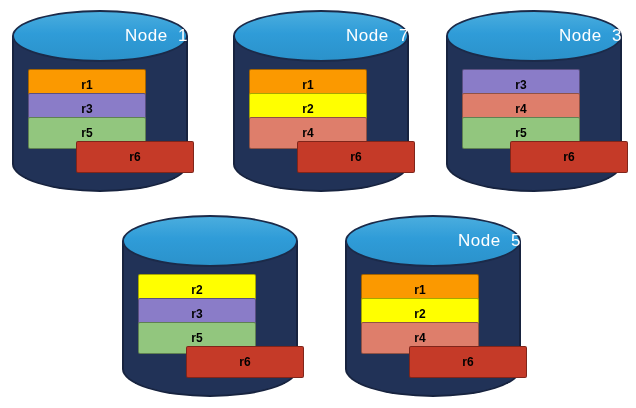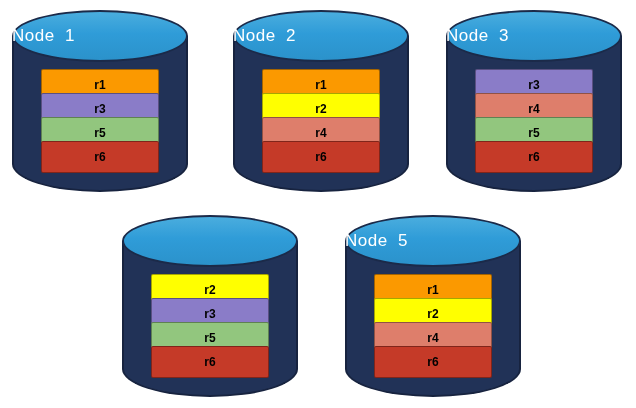--- a/index.html
+++ b/index.html
@@ -49,67 +49,67 @@
     border-radius: 50%;
     background: linear-gradient(180deg, #4aadde 0%, #2f9cd8 45%, #2b92cb 100%);
     border: 2px solid #1b2a49;
   }
 
   .node-label {
     position: absolute;
     top: 16px;
     left: 0;
     width: 100%;
-    text-align: left;
+    text-align: right;
     color: #ffffff;
     font-size: 17px;
     line-height: 20px;
     letter-spacing: 0.5px;
     white-space: pre; 
   }
 
   .bar {
     position: absolute;
-    left: 29px;
+    left: 16px;
     width: 118px;
     height: 32px;
     border-radius: 2px;
     border: 1px solid rgba(0,0,0,0.35);
     display: flex;
     align-items: center;
     justify-content: center;
     font-size: 12px;
     font-weight: bold;
     color: #000000;
     background: #888; 
   }
   .bar-0 { top: 59px; }
   .bar-1 { top: 83px; }
   .bar-2 { top: 107px; }
-  .bar-3 { top: 131px; }
+  .bar-3 { top: 131px; margin-left: 48px; }
 </style>
 </head>
 <body>
 
 <div class="canvas">
 
   <div class="cylinder pos-0">
     <div class="cyl-body"></div>
     <div class="cyl-top"></div>
     <div class="node-label">Node  1</div>
     <div class="bar bar-0" style="background: rgb(251, 153, 0);">r1</div>
     <div class="bar bar-1" style="background: rgb(138, 124, 200);">r3</div>
     <div class="bar bar-2" style="background: rgb(146, 198, 126);">r5</div>
     <div class="bar bar-3" style="background: rgb(197, 58, 40);">r6</div>
   </div>
 
   <div class="cylinder pos-1">
     <div class="cyl-body"></div>
     <div class="cyl-top"></div>
-    <div class="node-label">Node  2</div>
+    <div class="node-label">Node  7</div>
     <div class="bar bar-0" style="background: rgb(251, 153, 0);">r1</div>
     <div class="bar bar-1" style="background: rgb(255, 255, 0);">r2</div>
     <div class="bar bar-2" style="background: rgb(222, 126, 107);">r4</div>
     <div class="bar bar-3" style="background: rgb(197, 58, 40);">r6</div>
   </div>
 
   <div class="cylinder pos-2">
     <div class="cyl-body"></div>
     <div class="cyl-top"></div>
     <div class="node-label">Node  3</div>

